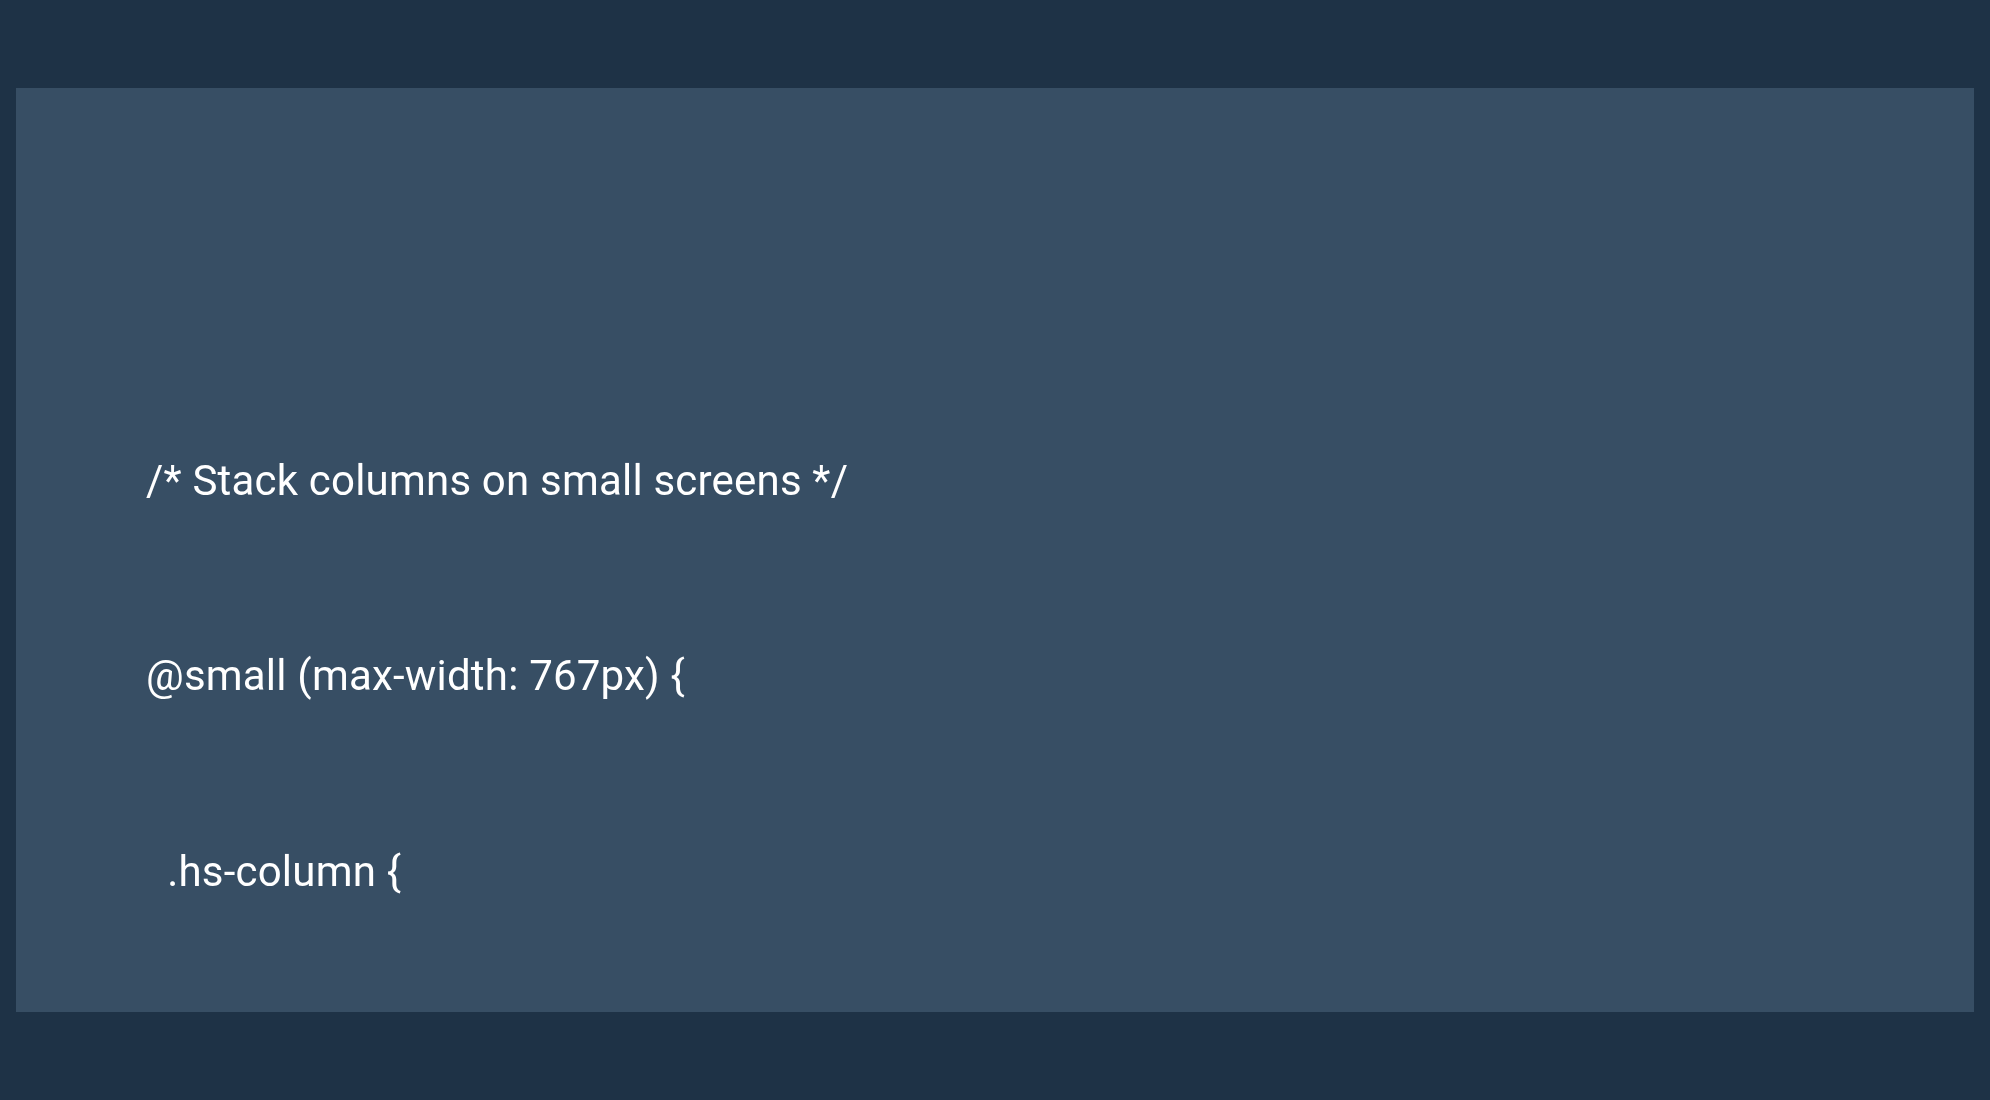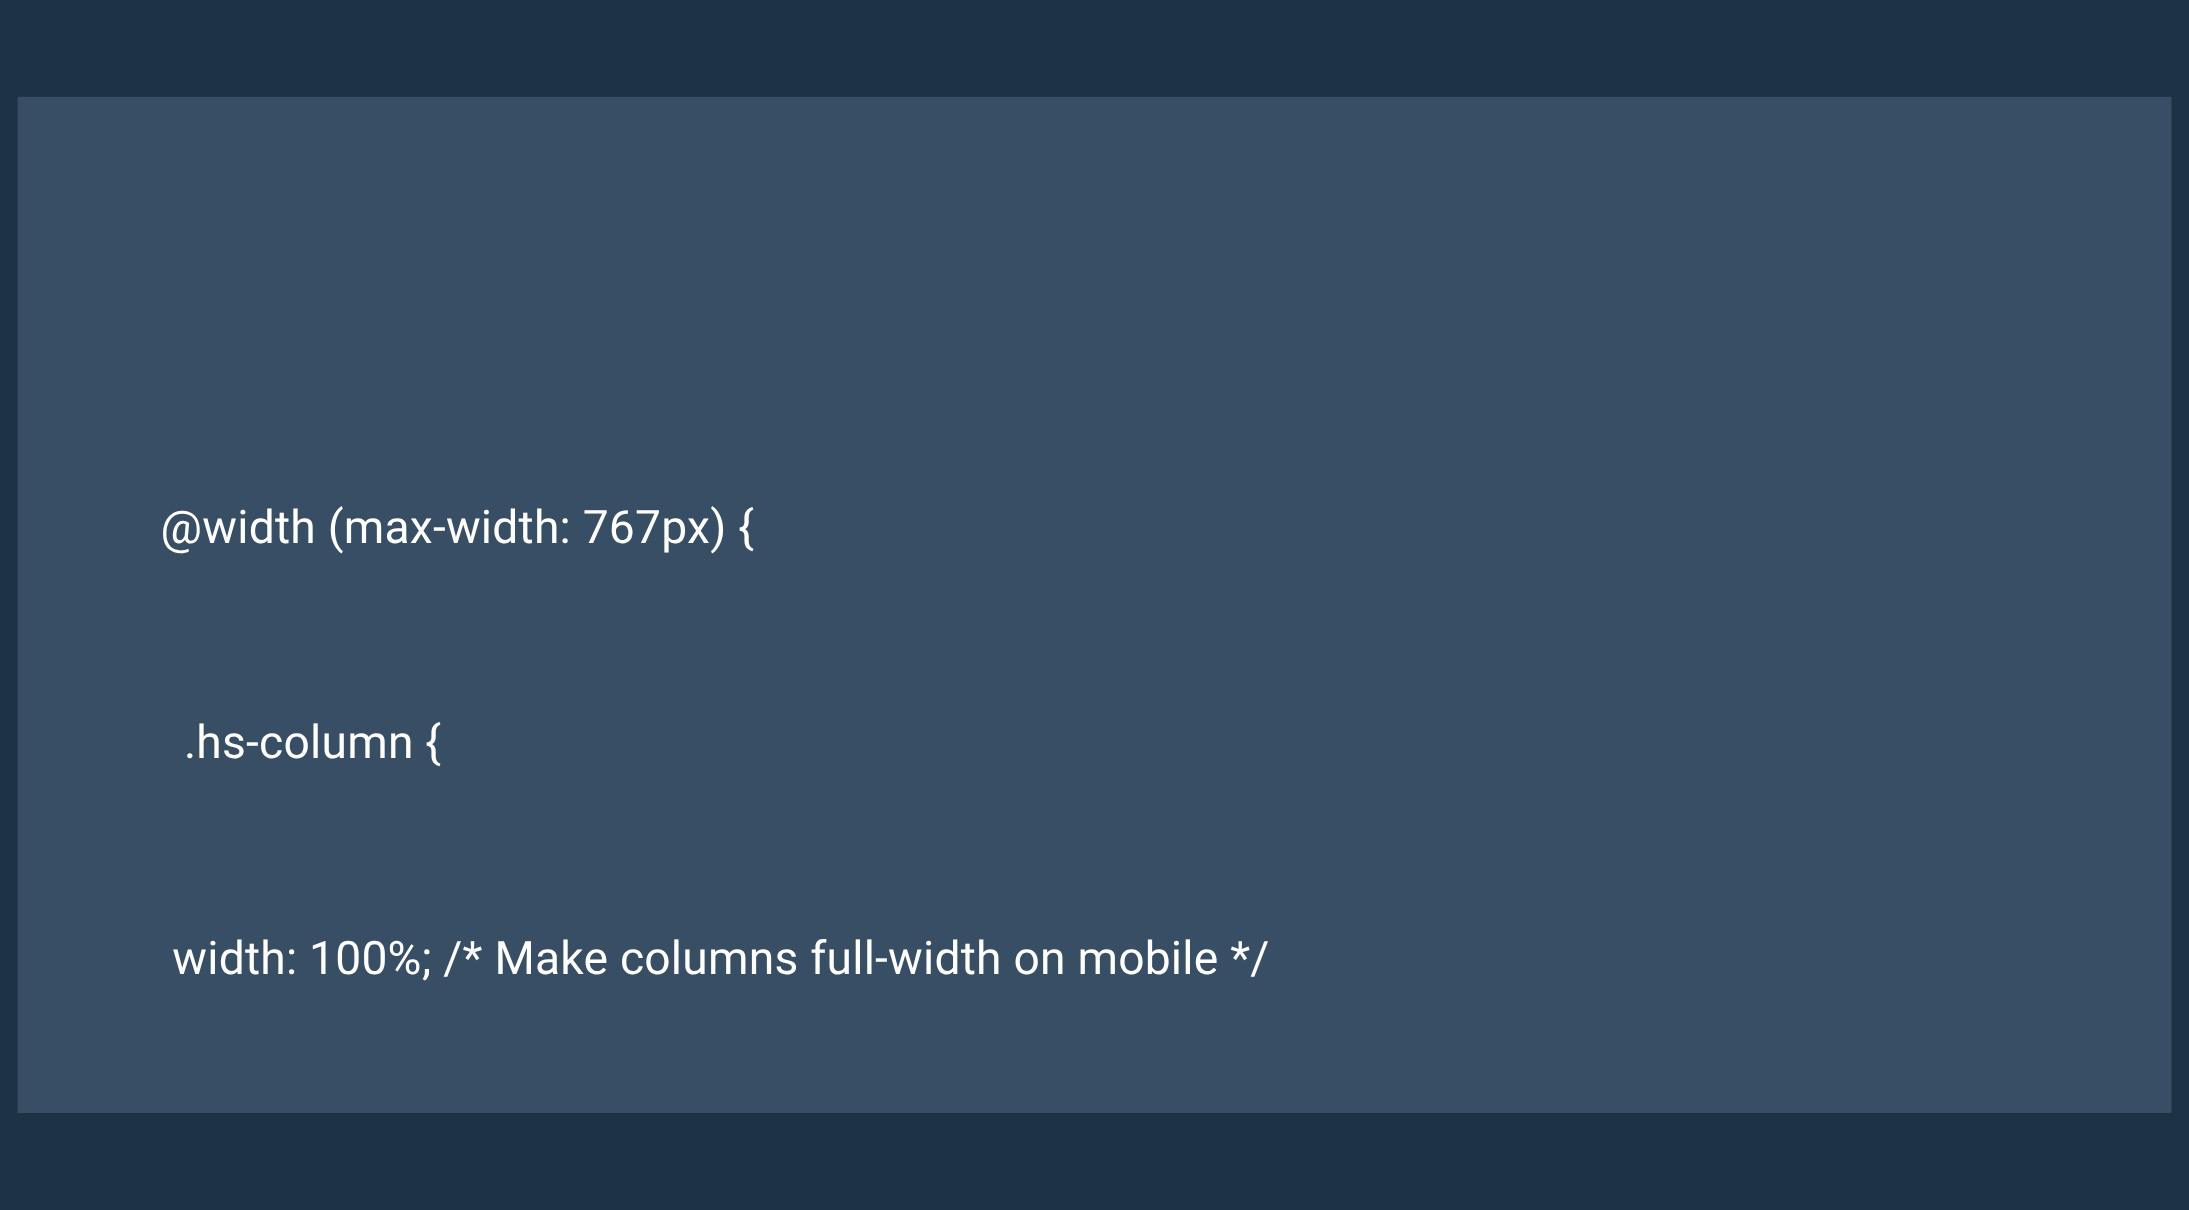--- a/index.html
+++ b/index.html
@@ -49,21 +49,22 @@
       display: block;
     }
   </style>
 </head>
 <body>
 
 <div class="top-bar"></div>
 
 <div class="main-panel">
   <div class="code-block">
-    <span class="code-line">@width (max-width: 767px) {</span>
+    <span class="code-line">/* Stack columns on small screens */</span>
+    <span class="code-line">@small (max-width: 767px) {</span>
     <span class="code-line">  .hs-column {</span>
     <span class="code-line"> width: 100%; /* Make columns full-width on mobile */</span>
     
     
   </div>
 </div>
 
 <div class="bottom-bar"></div>
 
 </body></html>

